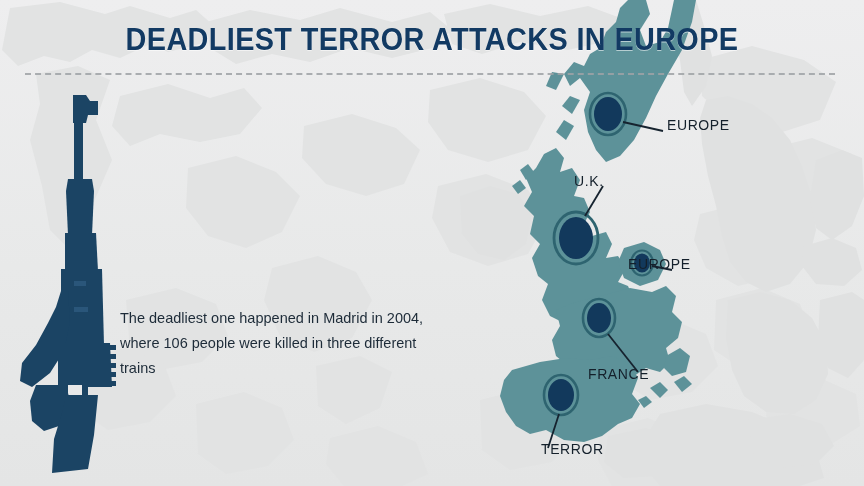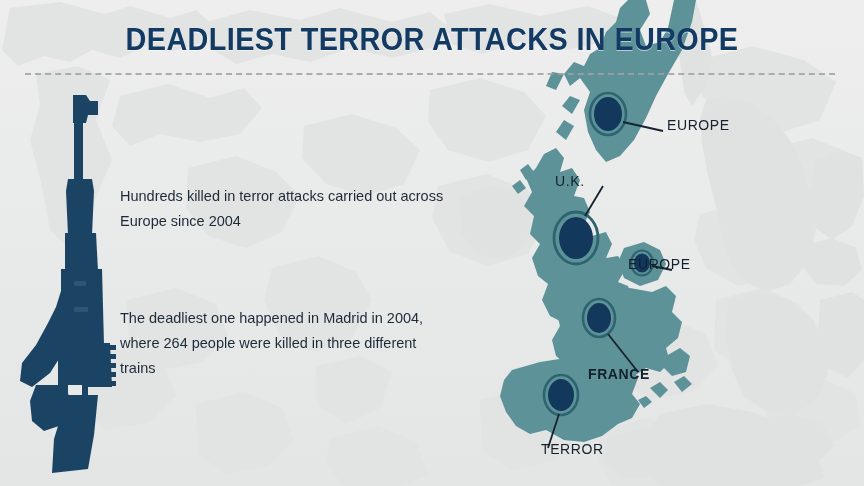--- a/index.html
+++ b/index.html
@@ -39,23 +39,23 @@
   
   .rifle{position:absolute;left:18px;top:95px;width:110px;height:378px;}
 
   
   .map{position:absolute;left:460px;top:0;width:404px;height:486px;}
   .map svg{display:block;}
 
   .lbl{position:absolute;font-family:"Liberation Sans",sans-serif;
        font-size:14px;color:#14202b;letter-spacing:.6px;white-space:nowrap;}
   .lbl.norway{left:667px;top:117px;}
-  .lbl.uk{left:555px;top:173px;}
+  .lbl.uk{left:574px;top:173px;}
   .lbl.belgium{left:628px;top:256px;}
-  .lbl.france{left:588px;top:366px;font-weight:bold;}
+  .lbl.france{left:588px;top:366px;}
   .lbl.spain{left:541px;top:441px;}
 </style>
 </head>
 <body>
 
 <div id="stage">
 
   <div class="bg-map">
     <svg width="864" height="486" viewBox="0 0 864 486" xmlns="http://www.w3.org/2000/svg">
       <g fill="#e2e3e3">
@@ -199,16 +199,15 @@
 
         <path d="M48,300 L80,300 L76,340 L70,374 L34,378 L36,344 L44,318 Z"></path>
       </g>
     </svg>
   </div>
 
   <div class="divider"></div>
 
   <div class="title">DEADLIEST TERROR ATTACKS IN EUROPE</div>
 
-  <div class="para p1">Hundreds killed in terror attacks carried out across Europe since 2004</div>
-  <div class="para p2">The deadliest one happened in Madrid in 2004, where 264 people were killed in three different trains</div>
+  <div class="para p2">The deadliest one happened in Madrid in 2004, where 106 people were killed in three different trains</div>
 
 </div>
 
 </body></html>

